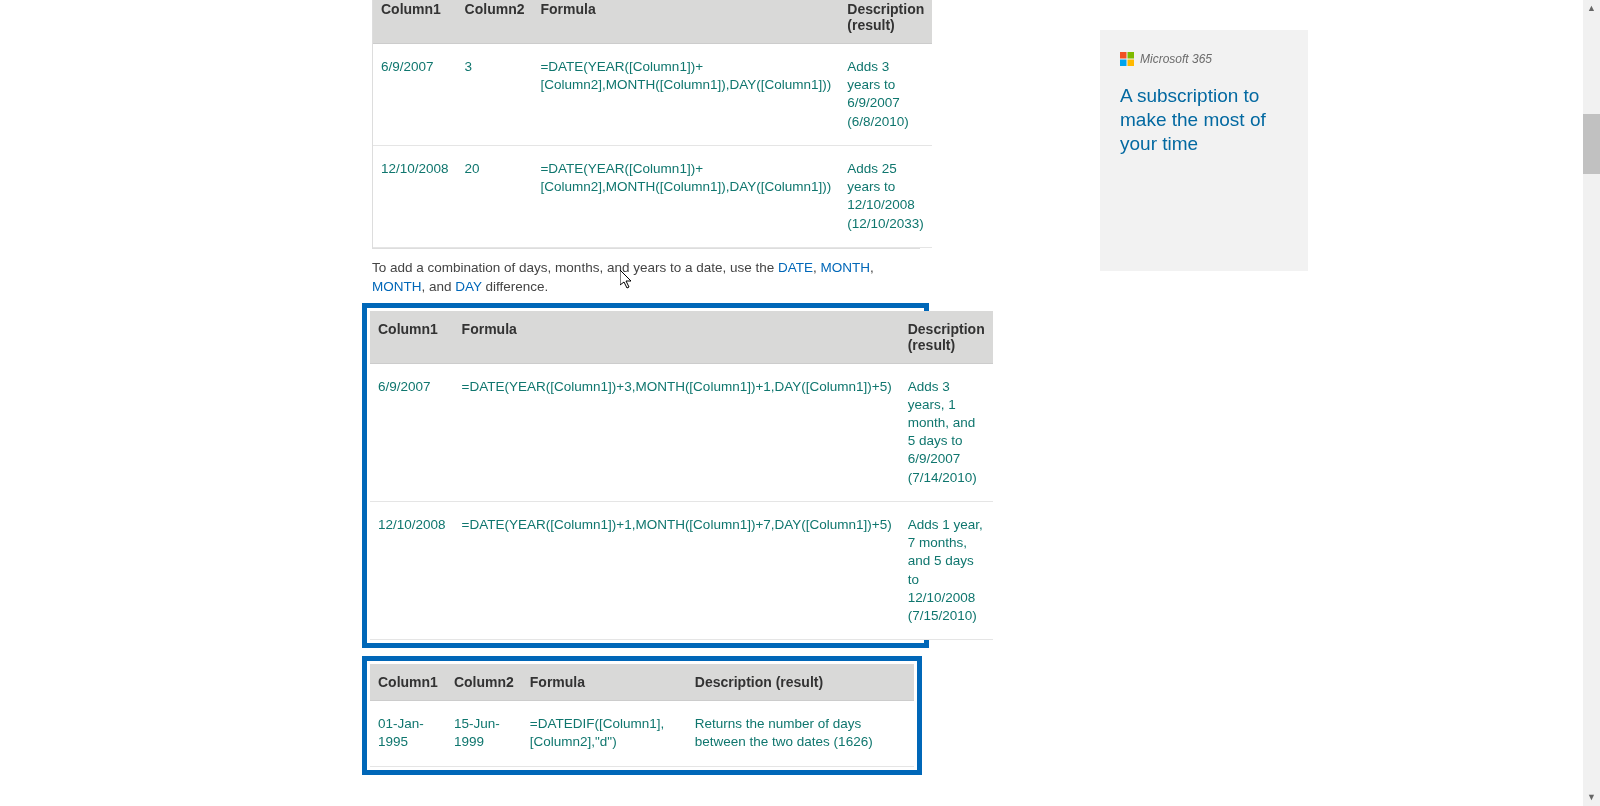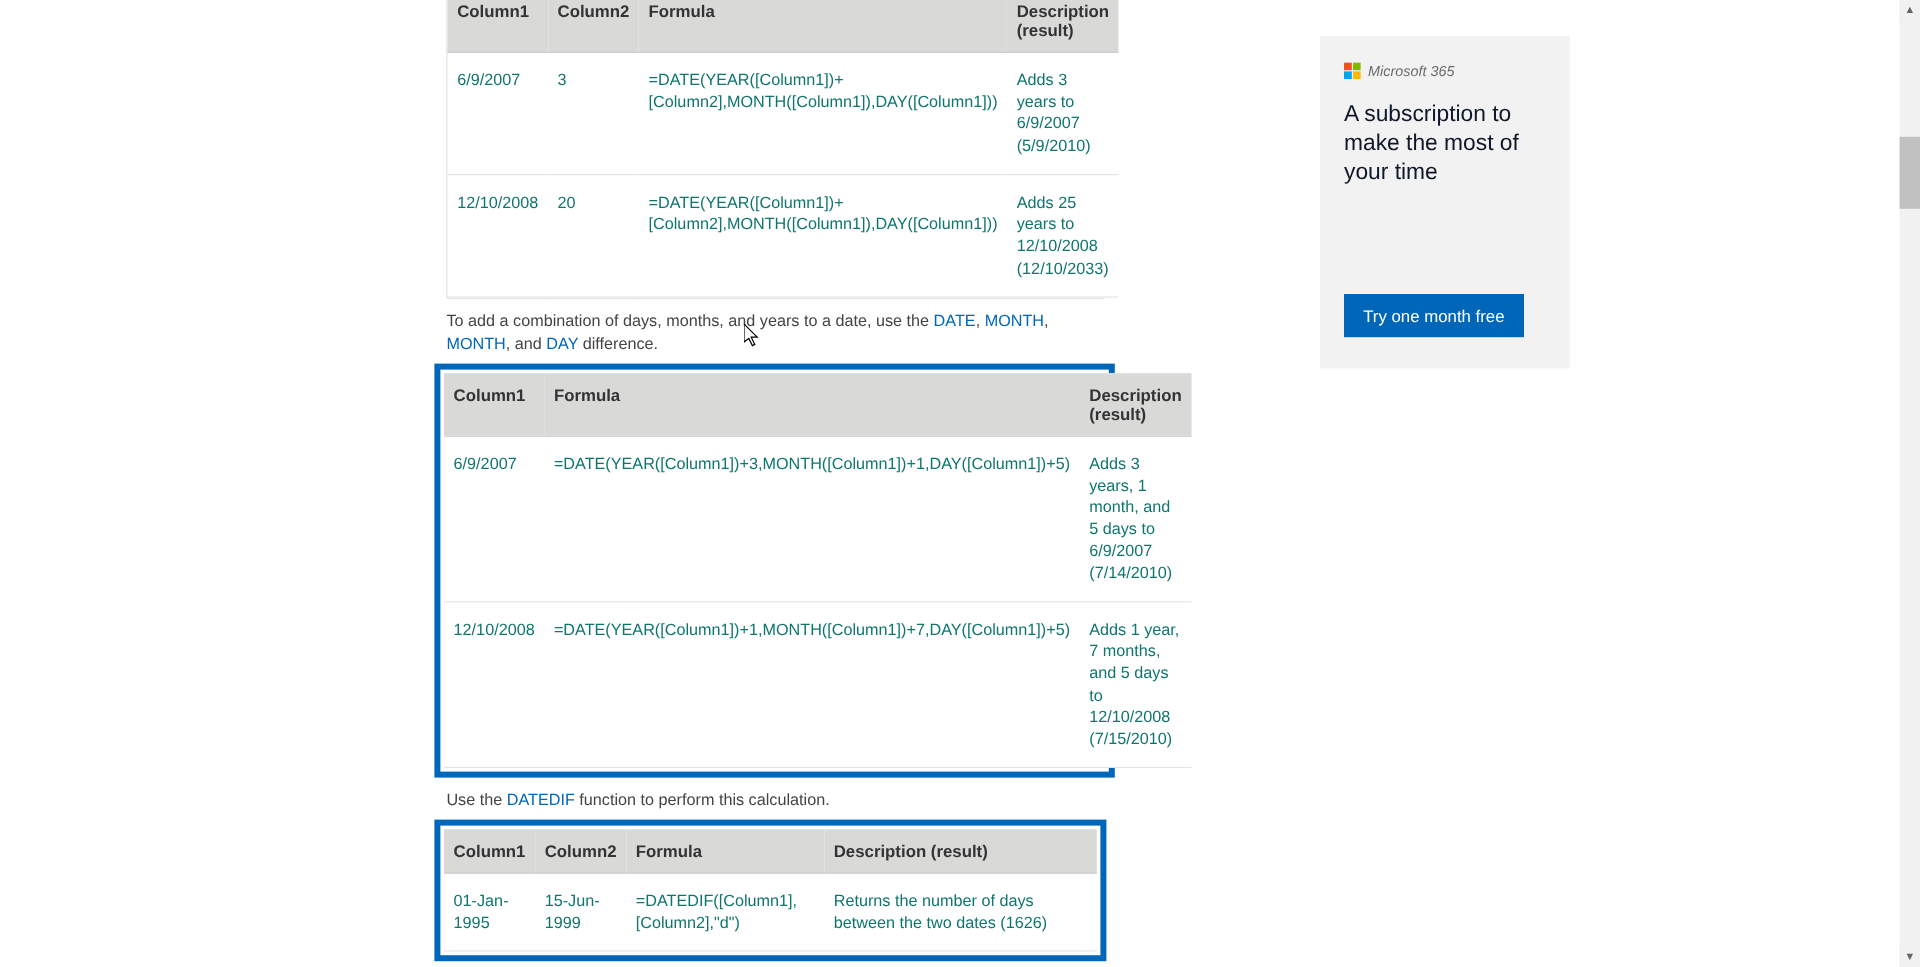--- a/index.html
+++ b/index.html
@@ -83,21 +83,21 @@
     display: inline-block;
   }
   .ad-logo-text {
     font-size: 12px;
     color: #6b6b6b;
     font-style: italic;
   }
   .ad-headline {
     font-size: 19px;
     font-weight: 400;
-    color: #0f172a;
+    color: #0369a1;
     line-height: 1.25;
     margin-bottom: 90px;
   }
   .ad-button {
     background: #0067b8;
     color: #fff;
     border: none;
     padding: 10px 16px;
     font-size: 14px;
     cursor: pointer;
@@ -143,21 +143,21 @@
           <th style="width:60px">Column2</th>
           <th style="width:290px">Formula</th>
           <th>Description (result)</th>
         </tr>
       </thead>
       <tbody>
         <tr>
           <td>6/9/2007</td>
           <td>3</td>
           <td>=DATE(YEAR([Column1])+[Column2],MONTH([Column1]),DAY([Column1]))</td>
-          <td>Adds 3 years to 6/9/2007 (5/9/2010)</td>
+          <td>Adds 3 years to 6/9/2007 (6/8/2010)</td>
         </tr>
         <tr>
           <td>12/10/2008</td>
           <td>20</td>
           <td>=DATE(YEAR([Column1])+[Column2],MONTH([Column1]),DAY([Column1]))</td>
           <td>Adds 25 years to 12/10/2008 (12/10/2033)</td>
         </tr>
       </tbody>
     </table>
   </div>
@@ -186,23 +186,20 @@
             <td>12/10/2008</td>
             <td>=DATE(YEAR([Column1])+1,MONTH([Column1])+7,DAY([Column1])+5)</td>
             <td>Adds 1 year, 7 months, and 5 days to 12/10/2008 (7/15/2010)</td>
           </tr>
         </tbody>
       </table>
     </div>
   </div>
 
 
-  <p class="para">
-    <span>Use the </span><a class="link">DATEDIF</a><span> function to perform this calculation.</span>
-  </p>
 
   <div class="highlight-box" style="width:560px;">
     <div class="table-wrap" style="border:none;">
       <table>
         <thead>
           <tr>
             <th style="width:68px">Column1</th>
             <th style="width:68px">Column2</th>
             <th style="width:165px">Formula</th>
             <th>Description (result)</th>
@@ -229,21 +226,20 @@
       <svg viewBox="0 0 14 14" width="14" height="14">
         <rect x="0" y="0" width="6.5" height="6.5" fill="#f25022"></rect>
         <rect x="7.5" y="0" width="6.5" height="6.5" fill="#7fba00"></rect>
         <rect x="0" y="7.5" width="6.5" height="6.5" fill="#00a4ef"></rect>
         <rect x="7.5" y="7.5" width="6.5" height="6.5" fill="#ffb900"></rect>
       </svg>
     </span>
     <span class="ad-logo-text">Microsoft 365</span>
   </div>
   <div class="ad-headline">A subscription to make the most of your time</div>
-  <button class="ad-button">Try one month free</button>
 </div>
 
 <div class="scrollbar">
   <div class="scroll-btn" style="position:absolute;top:0;">▲</div>
   <div class="scroll-thumb" style="top:114px;height:60px;"></div>
   <div class="scroll-btn" style="position:absolute;bottom:0;">▼</div>
 </div>
 
 <svg class="cursor-arrow" style="left:620px;top:270px;" width="16" height="20" viewBox="0 0 16 20">
   <path d="M0 0 L0 15 L4 12 L7 18 L9 17 L6 11 L11 11 Z" fill="#fff" stroke="#000" stroke-width="1"></path>

